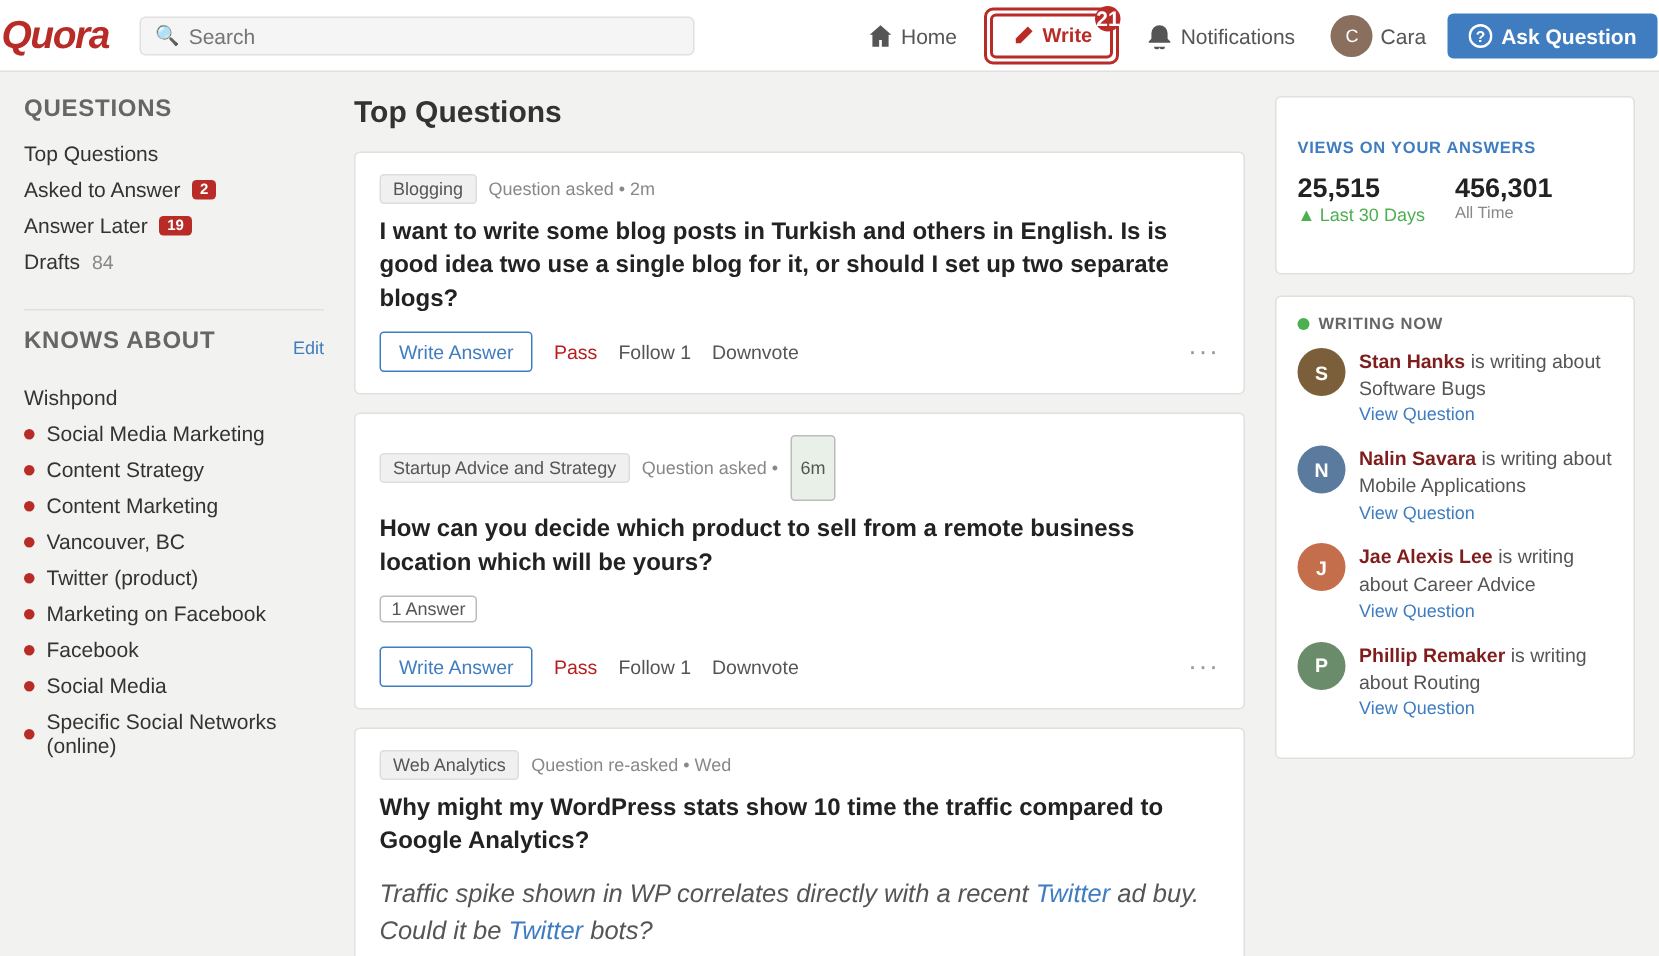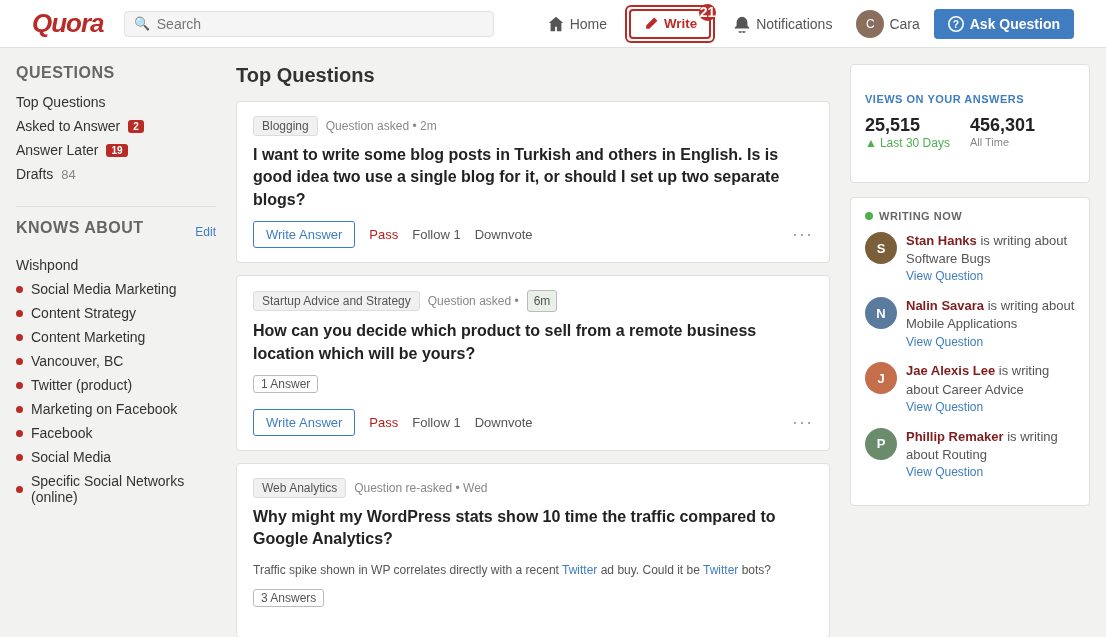--- a/index.html
+++ b/index.html
@@ -1,19 +1,19 @@
 <!DOCTYPE html>
 <html><head>
   <meta charset="utf-8">
   <style>
     * { box-sizing: border-box; margin: 0; padding: 0; }
     body { font-family: -apple-system, BlinkMacSystemFont, 'Segoe UI', Arial, sans-serif; font-size: 14px; background: #f2f2f0; color: #333; }
 
     
-    .header { background: #fff; border-bottom: 1px solid #e0e0e0; display: flex; align-items: center; padding: 0 32px; height: 48px; gap: 12px; position: relative; z-index: 10; }
+    .header { background: #fff; border-bottom: 1px solid #e0e0e0; display: flex; align-items: center; padding: 0 1px; height: 48px; gap: 12px; position: relative; z-index: 10; }
     .logo { color: #b92b27; font-size: 26px; font-weight: bold; font-style: italic; margin-right: 8px; letter-spacing: -1px; }
     .search-bar { display: flex; align-items: center; background: #f5f5f5; border: 1px solid #e0e0e0; border-radius: 4px; padding: 4px 10px; flex: 1; max-width: 370px; gap: 6px; }
     .search-bar input { border: none; background: transparent; outline: none; font-size: 14px; color: #666; width: 100%; }
     .search-icon-svg { color: #999; font-size: 13px; }
     .nav-items { display: flex; align-items: center; gap: 4px; margin-left: auto; }
     .nav-item { display: flex; align-items: center; gap: 5px; padding: 6px 10px; color: #555; font-size: 14px; cursor: pointer; border-radius: 4px; }
     .nav-item svg { width: 18px; height: 18px; }
     .write-btn { background: #fff; border: 2px solid #b92b27; color: #b92b27; font-weight: 600; border-radius: 4px; display: flex; align-items: center; gap: 5px; padding: 5px 12px; cursor: pointer; position: relative; }
     .write-badge { background: #b92b27; color: #fff; border-radius: 50%; font-size: 14px; width: 17px; height: 17px; display: flex; align-items: center; justify-content: center; position: absolute; top: -7px; right: -7px; font-weight: bold; }
     .write-btn-wrapper { position: relative; border: 2px solid #b92b27; border-radius: 6px; padding: 2px; }
@@ -36,23 +36,23 @@
 
     
     .main-content { flex: 1; min-width: 0; }
     .page-title { font-size: 20px; font-weight: 600; color: #333; margin-bottom: 14px; }
 
     
     .question-card { background: #fff; border: 1px solid #e0e0e0; border-radius: 4px; padding: 14px 16px; margin-bottom: 12px; }
     .question-meta { display: flex; align-items: center; gap: 8px; margin-bottom: 8px; flex-wrap: wrap; }
     .topic-tag { background: #f0f0f0; border: 1px solid #ddd; border-radius: 3px; padding: 2px 8px; font-size: 12px; color: #555; cursor: pointer; }
     .meta-text { font-size: 12px; color: #888; }
-    .time-badge { background: #e8f0e8; border: 1px solid #bbb; border-radius: 3px; padding: 3px 6px; font-size: 12px; color: #555; }
+    .time-badge { background: #e8f0e8; border: 1px solid #bbb; border-radius: 3px; padding: 14px 6px; font-size: 12px; color: #555; }
     .question-title { font-size: 16px; font-weight: 700; color: #222; margin-bottom: 10px; line-height: 1.4; }
-    .question-excerpt { font-size: 12px; color: #555; margin-bottom: 10px; line-height: 1.5; }
+    .question-excerpt { font-size: 17px; color: #555; margin-bottom: 10px; line-height: 1.5; font-style: italic; }
     .excerpt-link { color: #3f7dc0; text-decoration: none; }
     .answer-count { display: inline-block; border: 1px solid #bbb; border-radius: 3px; padding: 1px 7px; font-size: 12px; color: #555; margin-bottom: 8px; cursor: pointer; }
     .action-bar { display: flex; align-items: center; gap: 8px; margin-top: 6px; }
     .btn-write { background: #fff; border: 1px solid #3f7dc0; color: #3f7dc0; border-radius: 3px; padding: 5px 12px; font-size: 13px; cursor: pointer; font-weight: 500; }
     .btn-pass { background: transparent; border: none; color: #b91c1c; font-size: 13px; cursor: pointer; padding: 5px 6px; }
     .btn-follow { background: transparent; border: none; color: #555; font-size: 13px; cursor: pointer; padding: 5px 0; }
     .btn-downvote { background: transparent; border: none; color: #555; font-size: 13px; cursor: pointer; padding: 5px 6px; }
     .more-btn { margin-left: auto; color: #999; cursor: pointer; font-size: 18px; letter-spacing: 1px; }
 
     

